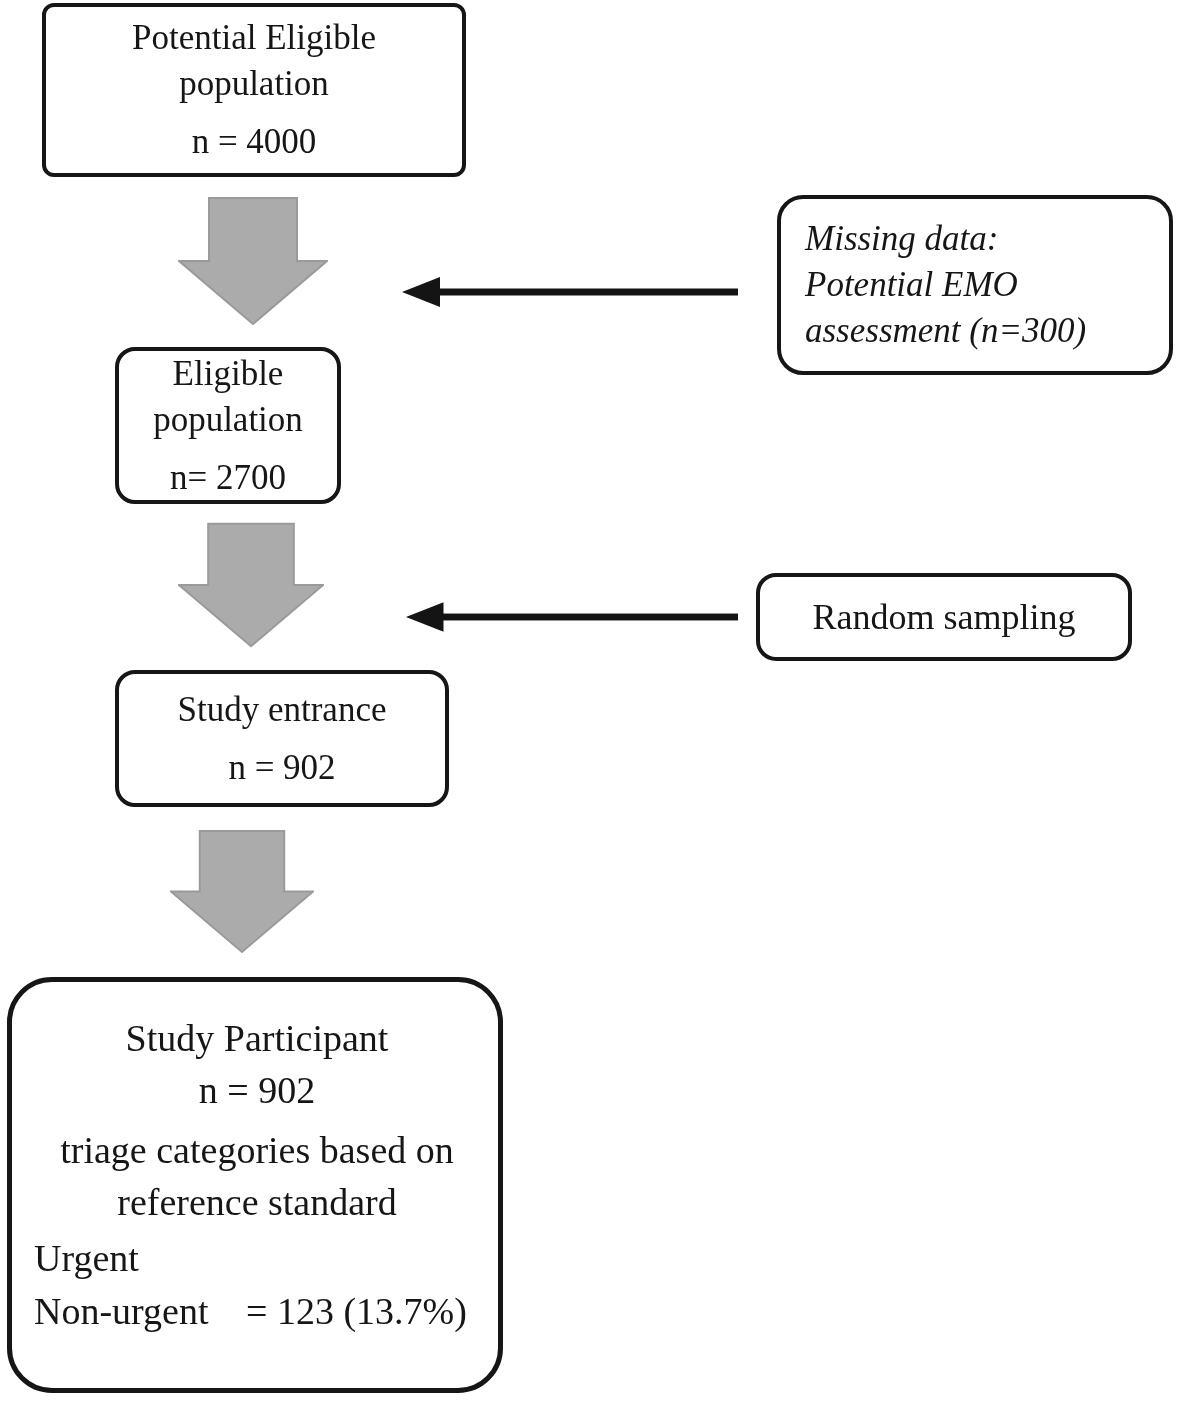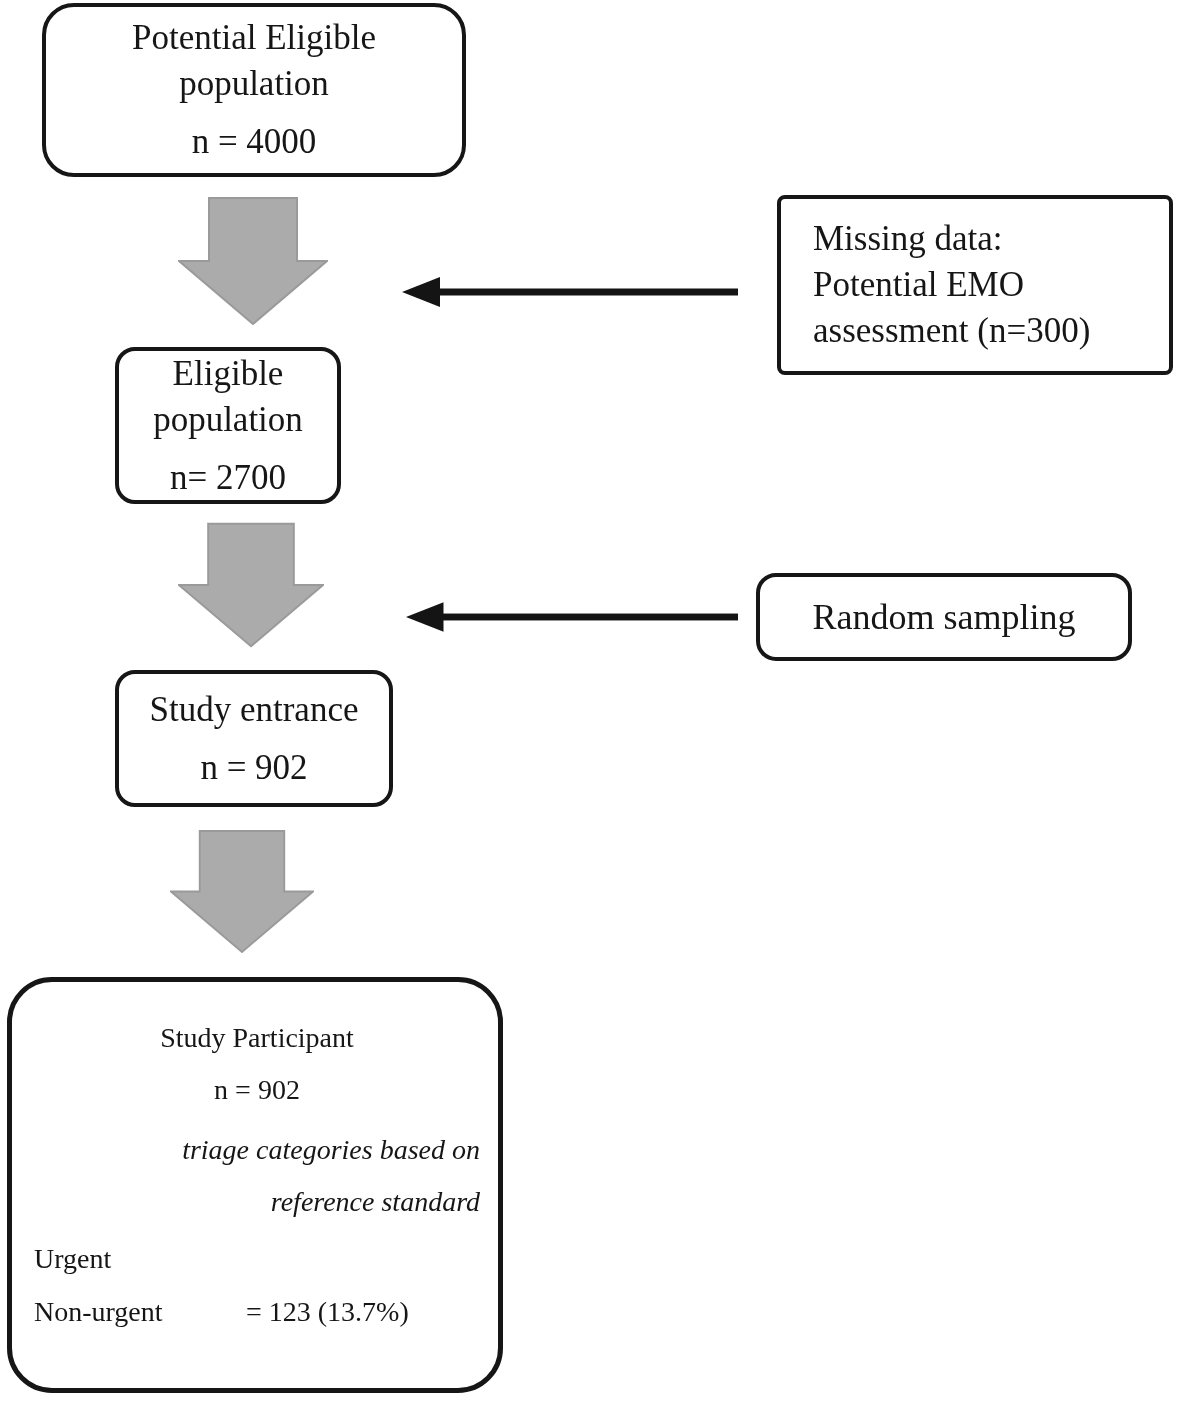--- a/index.html
+++ b/index.html
@@ -16,45 +16,45 @@
     position:relative;
     width:1181px;height:1404px;
     background:var(--background);
     font-family:"Liberation Serif","DejaVu Serif",serif;
     color:var(--text);
     overflow:hidden;
   }
   .fbox{
     position:absolute;
     border:4px solid var(--box-border);
-    border-radius:32px;
+    border-radius:12px;
     background:var(--background);
     display:flex;flex-direction:column;
     justify-content:center;align-items:center;
     text-align:center;
     font-size:35px;line-height:46px;
   }
   .fbox .nline{margin-top:12px;}
-  .fbox.left-align{align-items:flex-start;text-align:left;padding-left:32px;border-radius:8px;}
+  .fbox.left-align{align-items:flex-start;text-align:left;padding-left:24px;border-radius:26px;font-style:italic;}
   .arrow-svg{position:absolute;display:block;}
   .gray-arrow-shape{fill:var(--arrow-gray-fill);stroke:var(--arrow-gray-edge);stroke-width:2;}
   .black-arrow-shaft{fill:var(--arrow-black);}
   .black-arrow-head{fill:var(--arrow-black);}
   .participant{
     position:absolute;
     left:7px;top:977px;width:496px;height:416px;
     border:5px solid var(--box-border);
     border-radius:45px;
     background:var(--background);
     padding:30px 18px 20px 22px;
-    font-size:28px;line-height:52px;
+    font-size:38px;line-height:52px;
   }
   .participant .ptitle{text-align:center;}
   .participant .pn{text-align:center;margin-bottom:8px;}
-  .participant .psub{text-align:right;font-style:italic;}
+  .participant .psub{text-align:center;}
   .participant .prows{margin-top:4px;}
   .prow{display:flex;align-items:baseline;line-height:53px;}
   .prow .rlabel{width:212px;flex:0 0 212px;}
   .prow .rval{flex:1;}
 </style>
 </head>
 <body>
 
 <div class="canvas">
 
@@ -91,21 +91,21 @@
 
   <div class="fbox" style="left:756px;top:573px;width:376px;height:88px;border-radius:20px;font-size:36px;">
     <div>Random sampling</div>
   </div>
 
   <svg class="arrow-svg" style="left:404px;top:597px;" width="336" height="40" viewBox="0 0 340 40">
     <rect class="black-arrow-shaft" x="28" y="16.5" width="310" height="7"></rect>
     <polygon class="black-arrow-head" points="2,20 40,5 40,35"></polygon>
   </svg>
 
-  <div class="fbox" style="left:115px;top:670px;width:278px;height:137px;border-radius:20px;">
+  <div class="fbox" style="left:115px;top:670px;width:334px;height:137px;border-radius:20px;">
     <div>Study entrance</div>
     <div class="nline">n = 902</div>
   </div>
 
   <svg class="arrow-svg" style="left:170px;top:830px;" width="144" height="123" viewBox="0 0 150 128">
     <polygon class="gray-arrow-shape" points="31,1 119,1 119,64 149,64 75,127 1,64 31,64"></polygon>
   </svg>
 
   <div class="participant">
     <div class="ptitle">Study Participant</div>

